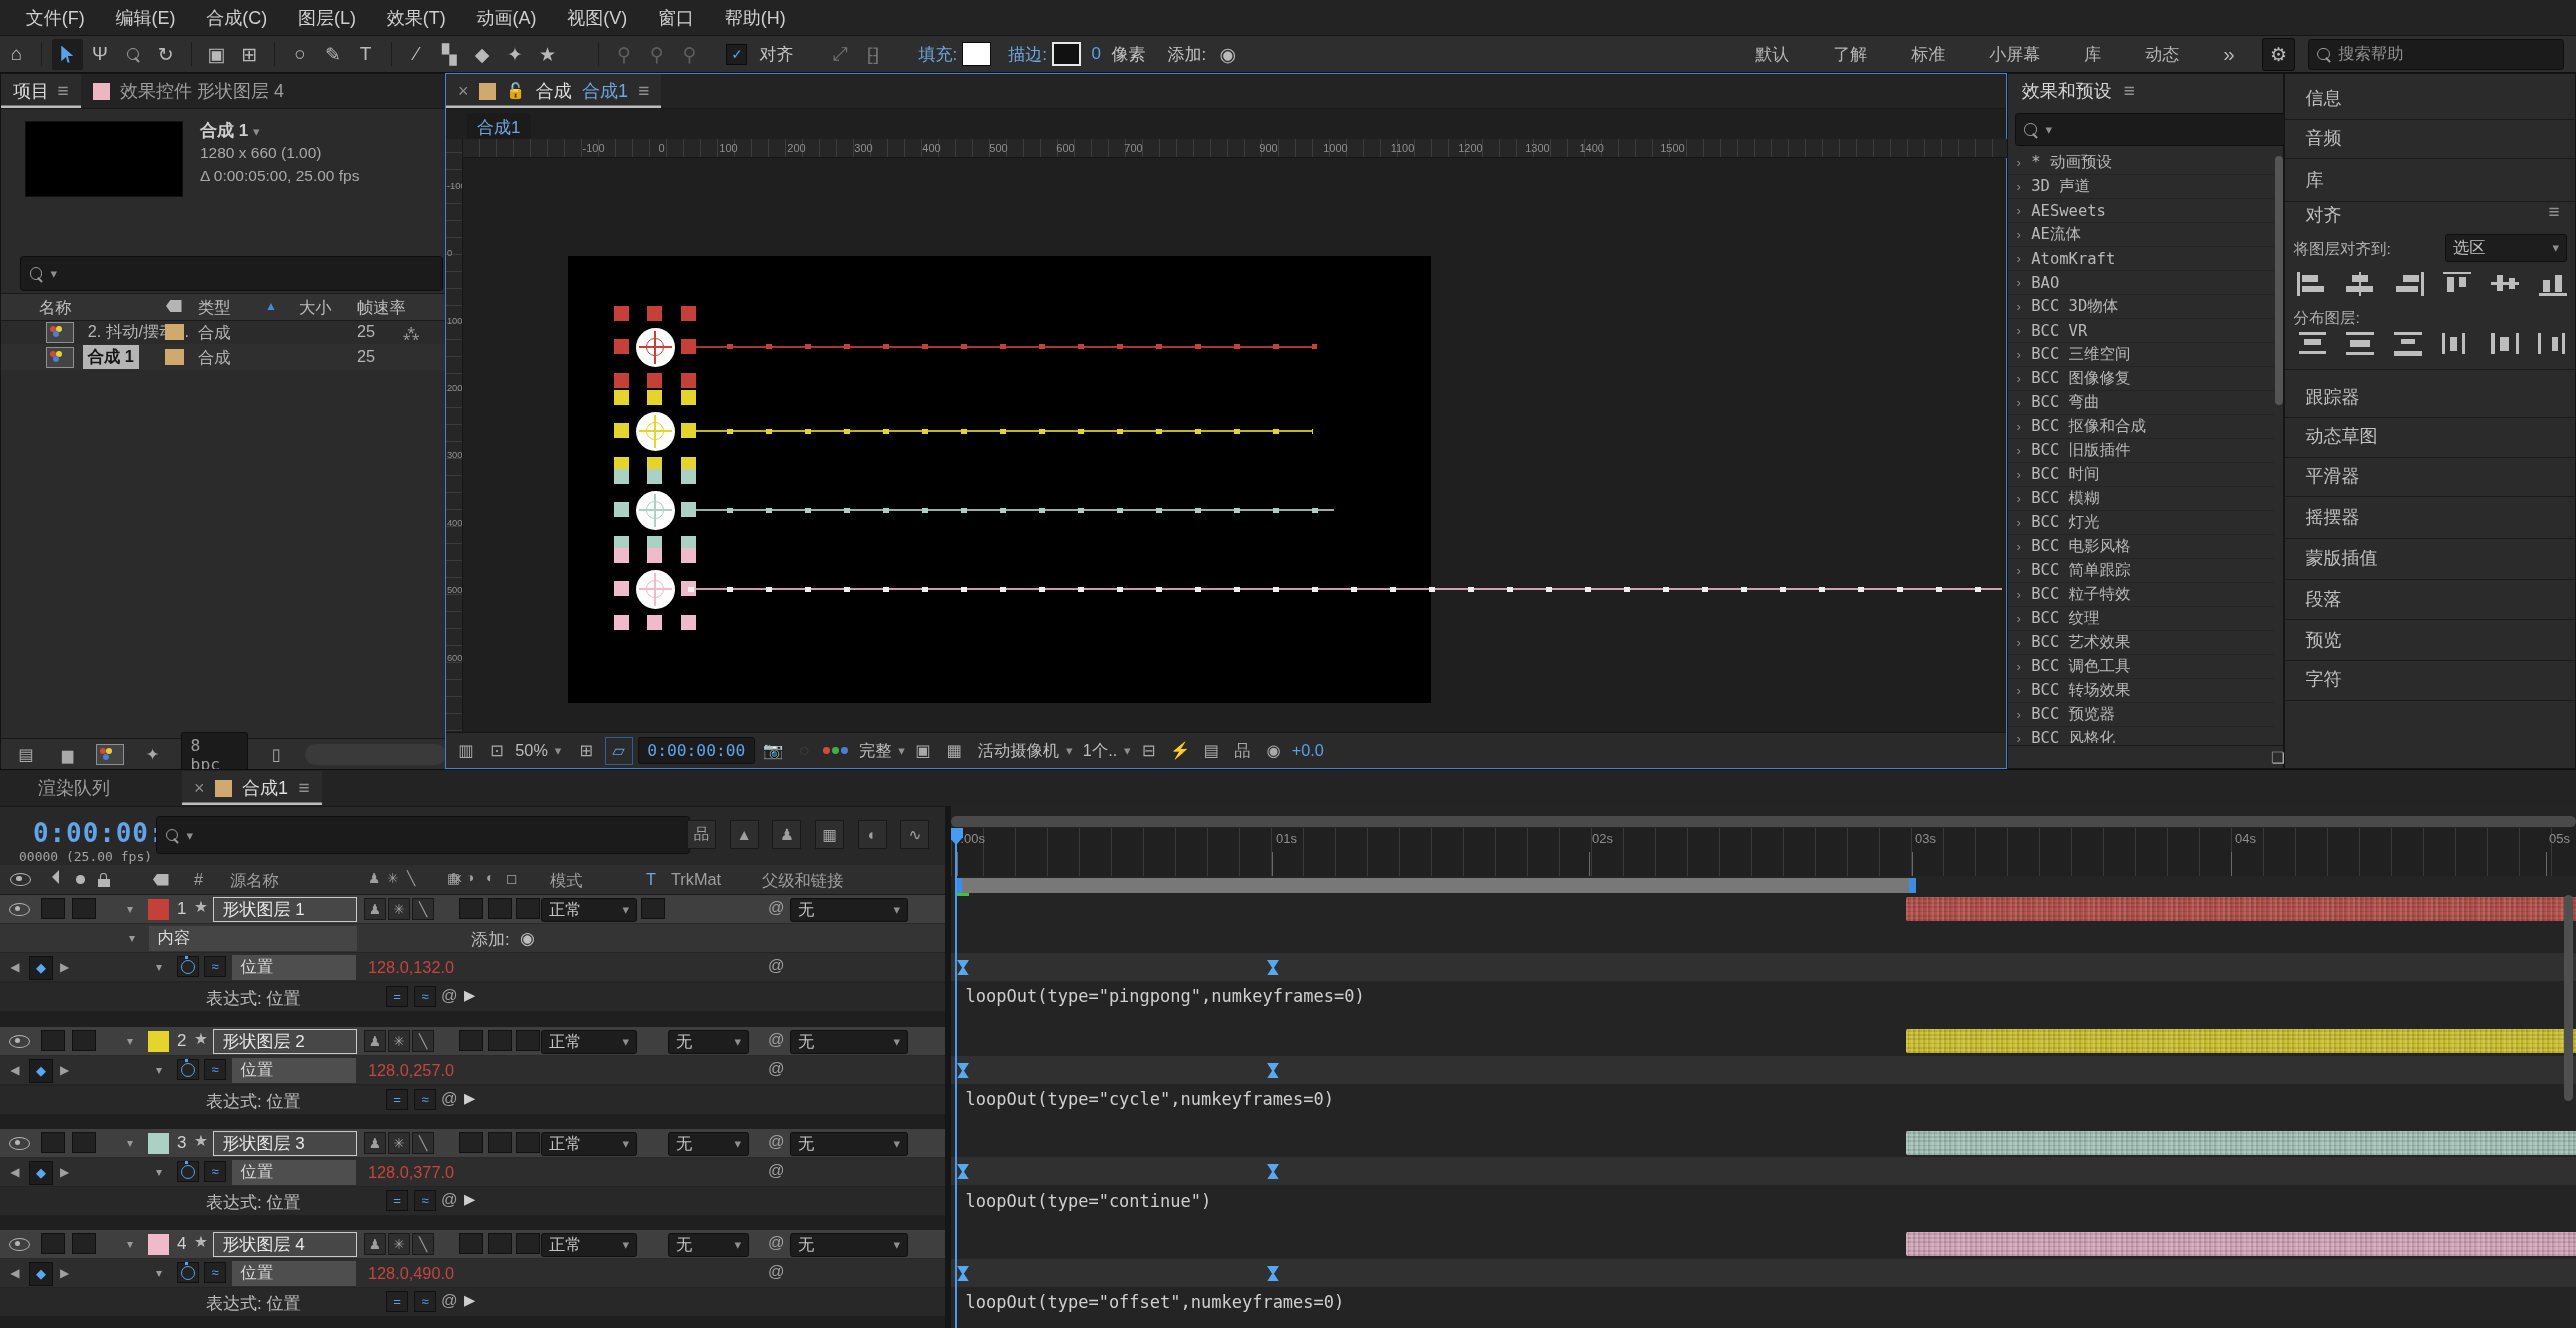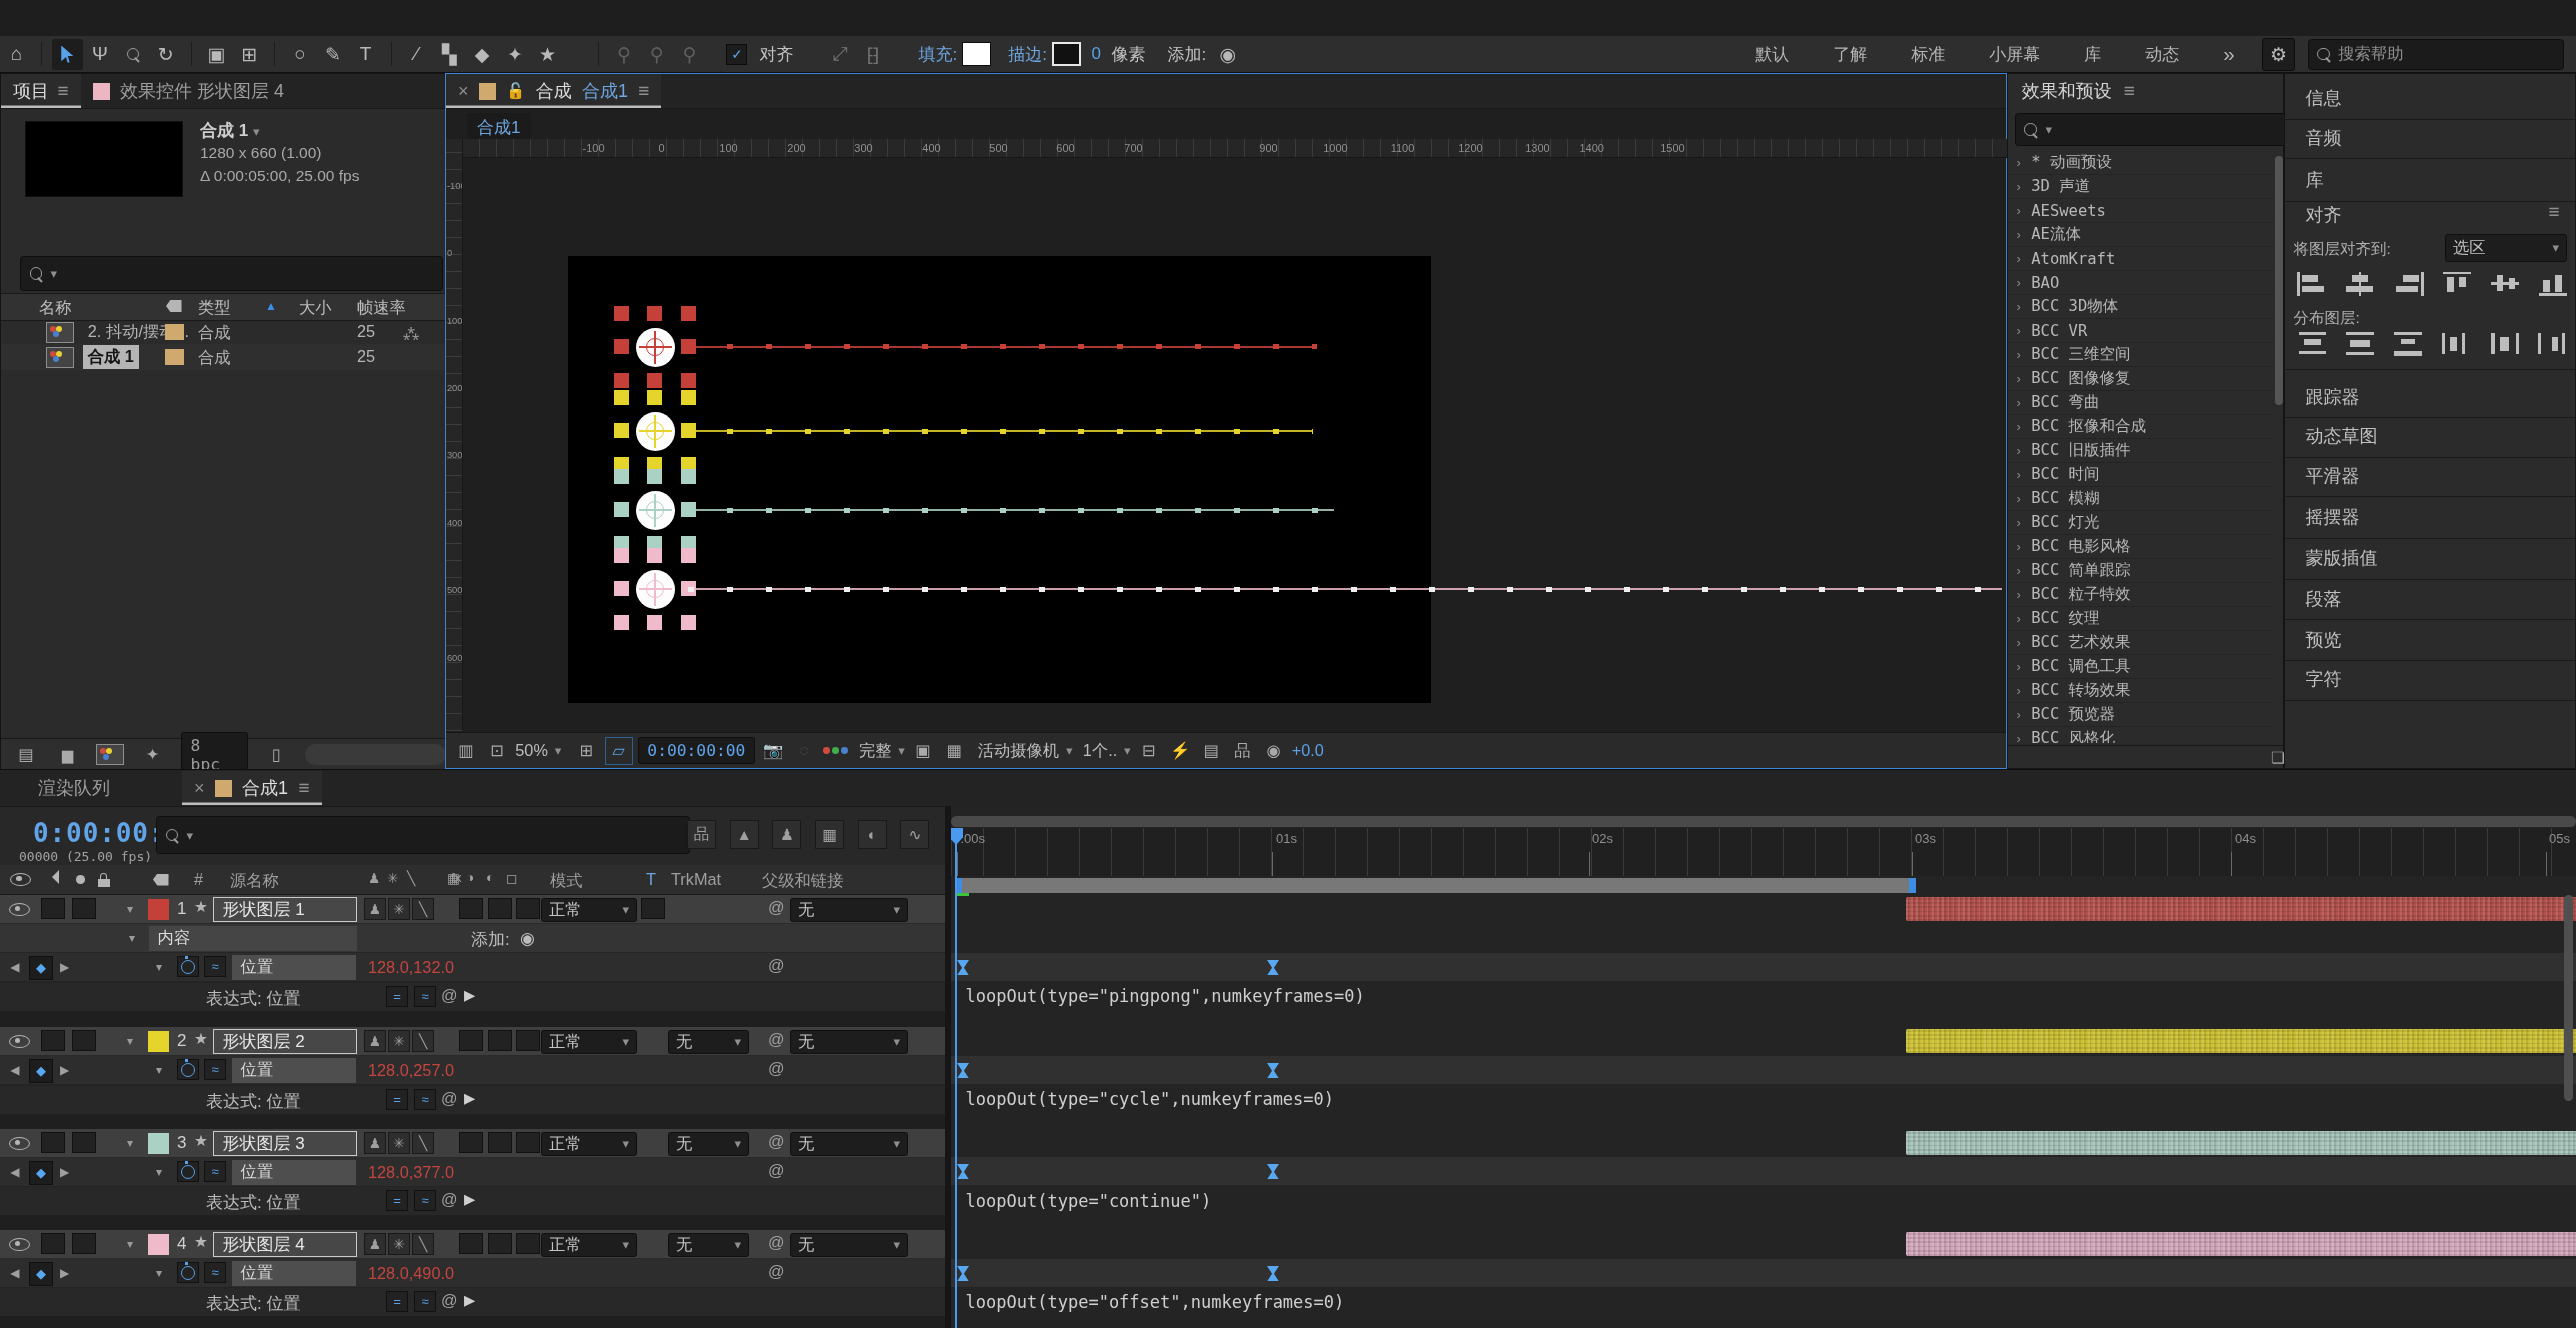--- a/index.html
+++ b/index.html
@@ -96,20 +96,31 @@
   .atsign{color:#9f9f9f;font-size:16.3px}
   
   .handle{position:absolute;width:14.6px;height:14.6px}
   .trail-line{position:absolute;height:1.7px;opacity:.85}
   .trail-dots{position:absolute;height:5.2px}
 </style>
 </head>
 <body>
 
 <div id="app">
+  <div id="menubar" class="abs">
+      <div class="menu-item">文件(F)</div>
+      <div class="menu-item">编辑(E)</div>
+      <div class="menu-item">合成(C)</div>
+      <div class="menu-item">图层(L)</div>
+      <div class="menu-item">效果(T)</div>
+      <div class="menu-item">动画(A)</div>
+      <div class="menu-item">视图(V)</div>
+      <div class="menu-item">窗口</div>
+      <div class="menu-item">帮助(H)</div>
+    </div>
   <div id="toolbar" class="abs">
       <div class="tool">⌂</div>
       <div class="tb-sep"></div>
       <div class="tool active">
         <div style="width: 12px; height: 17px; background: rgb(89, 162, 234); clip-path: polygon(0px 0px, 100% 62%, 55% 62%, 70% 100%, 52% 100%, 40% 68%, 0px 92%);"></div>
       </div>
       <div class="tool">Ψ</div>
       <div class="tool">
         <div class="mag"></div>
       </div>

